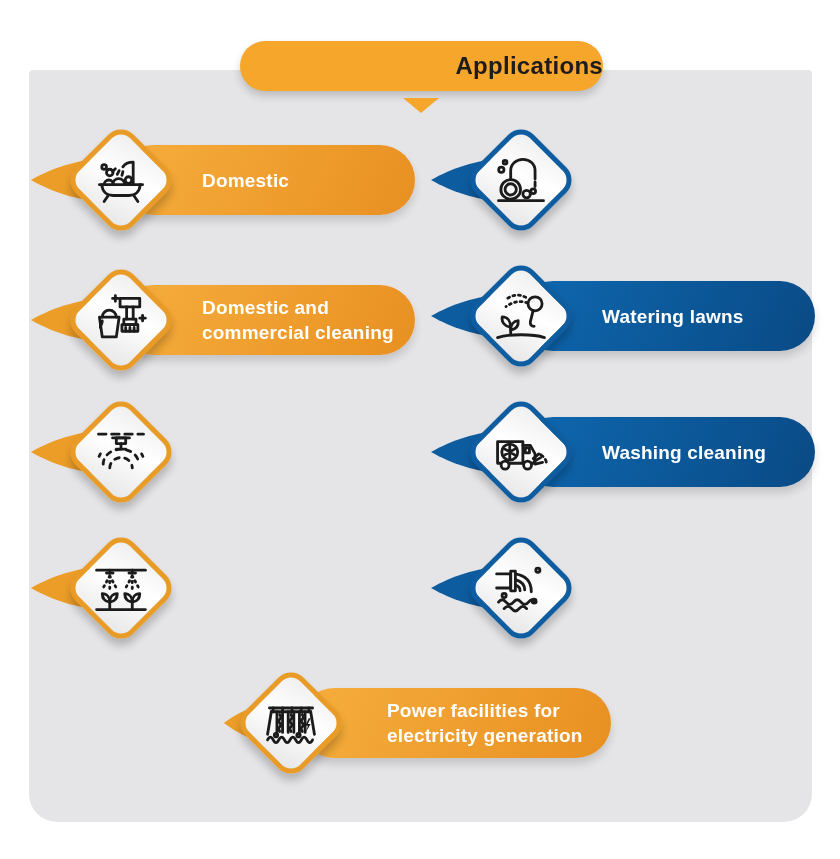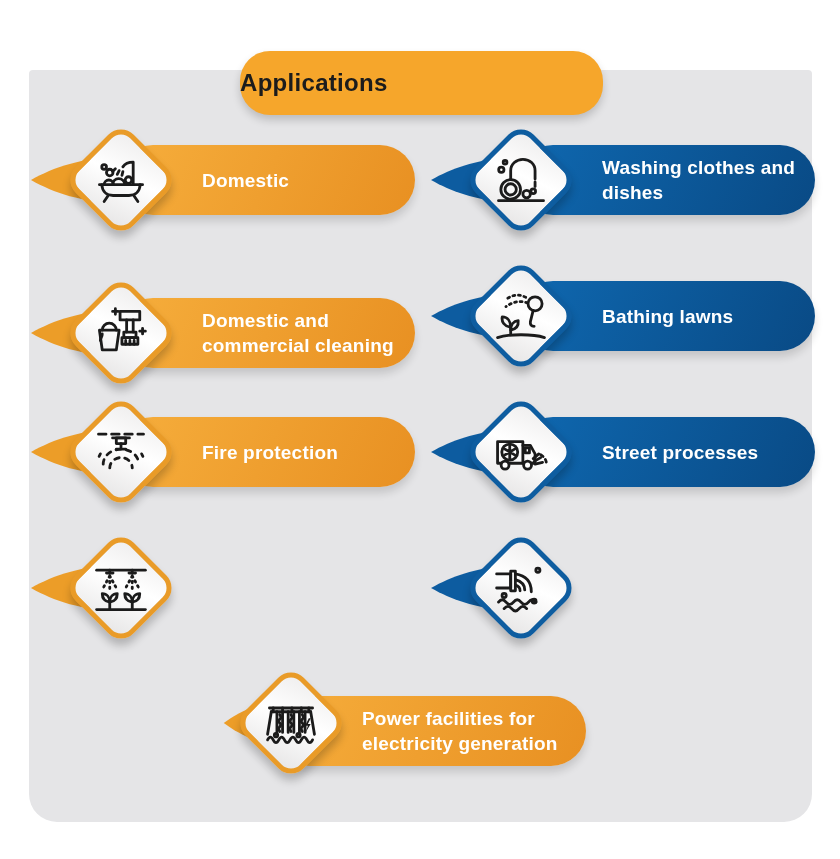--- a/index.html
+++ b/index.html
@@ -1,41 +1,41 @@
 <!DOCTYPE html>
 <html style="--header-bg: #F6A62B; --header-text: #1C1C1C; --panel-bg: #E5E5E7; --tail-orange: #EC9D28; --tail-blue: #0D5CA0; --diamond-border-orange: #E99B28; --diamond-border-blue: #0E5DA0; --bar-orange-top: #F6AE3C; --bar-orange-bottom: #E89022; --bar-blue-top: #0F68B0; --bar-blue-bottom: #094A85; --label-color: #FFFFFF; --icon-stroke: #1B1B1B;"><head>
 <meta charset="utf-8">
 <style>
   html,body{margin:0;padding:0;background:#fff;}
   .canvas{position:relative;width:840px;height:859px;background:#fff;overflow:hidden;
           font-family:"Liberation Sans",sans-serif;}
   .panel{position:absolute;left:29px;top:70px;width:783px;height:752px;
          background:var(--panel-bg,#E5E5E7);border-radius:4px 4px 28px 28px;}
   
-  .header-pill{position:absolute;left:240px;top:51px;width:363px;height:64px;
+  .header-pill{position:absolute;left:240px;top:41px;width:363px;height:50px;
       background:var(--header-bg,#F6A62B);border-radius:30px;
-      display:flex;align-items:center;justify-content:flex-start;
+      display:flex;align-items:center;justify-content:flex-end;
       box-shadow:0 5px 9px rgba(0,0,0,.18);z-index:5;}
   .header-title{font-size:24px;font-weight:700;color:var(--header-text,#1C1C1C);letter-spacing:.3px;}
   .header-pointer{position:absolute;left:403px;top:98px;width:0;height:0;z-index:5;
       border-left:18px solid transparent;border-right:18px solid transparent;
       border-top:15px solid var(--header-bg,#F6A62B);}
   
   .item{position:absolute;width:385px;height:116px;}
   .item.left{left:30px;}
   .item.right{left:430px;}
   .item.bottom{left:223px;width:377px;}
   .tail{position:absolute;left:0;top:32px;width:95px;height:52px;z-index:1;}
   .item.bottom .tail{width:72px;}
   .orange .tail path{fill:var(--tail-orange,#EC9D28);}
   .blue .tail path{fill:var(--tail-blue,#0D5CA0);}
   .bar{position:absolute;left:88px;top:23px;width:297px;height:70px;border-radius:35px;
        display:flex;align-items:center;padding-left:84px;box-sizing:border-box;
        box-shadow:0 6px 9px rgba(0,0,0,.14);z-index:2;}
-  .item.bottom .bar{left:51px;width:312px;padding-left:88px;margin-top:8px;}
+  .item.bottom .bar{left:76px;width:312px;padding-left:88px;}
   .orange .bar{background:linear-gradient(115deg,var(--bar-orange-top,#F6AE3C),var(--bar-orange-bottom,#E89022));}
   .blue .bar{background:linear-gradient(115deg,var(--bar-blue-top,#0F68B0),var(--bar-blue-bottom,#094A85));}
   .label{font-size:19px;line-height:25px;font-weight:700;color:var(--label-color,#fff);
          max-width:206px;letter-spacing:.2px;}
   .diamond{position:absolute;left:50px;top:17px;width:82px;height:82px;box-sizing:border-box;
        border:5px solid;border-radius:18px;transform:rotate(45deg);
        display:flex;align-items:center;justify-content:center;
        box-shadow:5px 5px 9px rgba(0,0,0,.22);z-index:3;}
   .item.bottom .diamond{left:27px;}
   .orange .diamond{border-color:var(--diamond-border-orange,#E99B28);
@@ -84,41 +84,38 @@
           <path d="M18 49 l-4 6 M46 49 l4 6"></path>
         </svg>
       </span>
     </div>
   </div>
 
   <div class="item right blue" style="top:122px">
     <svg class="tail" viewBox="0 0 95 52">
         <path d="M1 26 C24 13 50 4 95 2 L95 50 C50 48 24 39 1 26 Z"></path>
       </svg>
-    <div class="bar">
-      <span class="label">Washing clothes and dishes</span>
-    </div>
     <div class="diamond">
       <span class="icon-wrap">
         <svg class="ic" viewBox="0 0 64 64">
           <path d="M21 31 v-9 c0 -7 6 -12 13 -12 c7.5 0 13 5 13 12 v9"></path>
           <path d="M47 34 v5"></path>
           <circle cx="21" cy="42" r="10.5"></circle>
             <circle cx="21" cy="42" r="6"></circle>
           <path d="M8 54 h48"></path>
           <circle cx="38" cy="47" r="4"></circle>
             <circle cx="45" cy="44" r="2.5"></circle>
           <circle cx="11" cy="21" r="2.8"></circle>
             <circle cx="15" cy="13" r="2"></circle>
         </svg>
       </span>
     </div>
   </div>
 
-  <div class="item left orange" style="top:275px">
+  <div class="item left orange" style="top:262px">
     <svg class="tail" viewBox="0 0 95 52">
         <path d="M1 26 C24 13 50 4 95 2 L95 50 C50 48 24 39 1 26 Z"></path>
       </svg>
     <div class="bar">
       <span class="label">Domestic and commercial cleaning</span>
     </div>
     <div class="diamond">
       <span class="icon-wrap">
         <svg class="ic" viewBox="0 0 64 64">
           <path d="M31 9 h21 v9 h-21 z"></path>
@@ -134,21 +131,21 @@
         </svg>
       </span>
     </div>
   </div>
 
   <div class="item right blue" style="top:258px">
     <svg class="tail" viewBox="0 0 95 52">
         <path d="M1 26 C24 13 50 4 95 2 L95 50 C50 48 24 39 1 26 Z"></path>
       </svg>
     <div class="bar">
-      <span class="label">Bathing lawns</span>
+      <span class="label">Watering lawns</span>
     </div>
     <div class="diamond">
       <span class="icon-wrap">
         <svg class="ic" viewBox="0 0 64 64">
           <circle cx="47" cy="19" r="7.5"></circle>
           <path d="M45 26 l-3 12 c-.5 3 1 5 4 5"></path>
           <path class="d1" d="M37 12 q-10 -5 -19 1"></path>
           <path class="d1" d="M39 18 q-12 -4 -23 4"></path>
           <path d="M21 52 v-10"></path>
           <path d="M21 44 c-7 -1 -10 -6 -9 -11 c6 0 9 5 9 11 z"></path>
@@ -156,44 +153,41 @@
           <path d="M7 55 c12 -4 38 -4 50 0"></path>
         </svg>
       </span>
     </div>
   </div>
 
   <div class="item left orange" style="top:394px">
     <svg class="tail" viewBox="0 0 95 52">
         <path d="M1 26 C24 13 50 4 95 2 L95 50 C50 48 24 39 1 26 Z"></path>
       </svg>
-    <div class="bar">
-      <span class="label">Fire protection</span>
-    </div>
     <div class="diamond">
       <span class="icon-wrap">
         <svg class="ic" viewBox="0 0 64 64">
           <path class="d3" d="M8 13 h48"></path>
           <path d="M23 17 h18"></path>
           <path d="M27 17 h10 v6 h-10 z"></path>
           <path d="M32 23 v4 M27 29 h10"></path>
           <path class="d2" d="M13 45 a19 16 0 0 1 38 0"></path>
           <path class="d2" d="M20 49 a12 11 0 0 1 24 0"></path>
           <path class="d5" d="M10 34 l-3 6 M54 34 l3 6"></path>
         </svg>
       </span>
     </div>
   </div>
 
   <div class="item right blue" style="top:394px">
     <svg class="tail" viewBox="0 0 95 52">
         <path d="M1 26 C24 13 50 4 95 2 L95 50 C50 48 24 39 1 26 Z"></path>
       </svg>
     <div class="bar">
-      <span class="label">Street processes</span>
+      <span class="label">Washing cleaning</span>
     </div>
     <div class="diamond">
       <span class="icon-wrap">
         <svg class="ic" viewBox="0 0 64 64">
           <path d="M7 21 h27 v23 h-27 z"></path>
           <circle cx="20" cy="32" r="8.5"></circle>
           <path d="M20 25.5 v13 M14.4 28.7 l11.2 6.6 M25.6 28.7 l-11.2 6.6"></path>
           <path d="M34 25 h8 l5 9 v10 h-13"></path>
           <path d="M36.5 27.5 h4.5 v5.5 h-4.5 z"></path>
           <circle class="fw" cx="15" cy="46" r="4.2"></circle>

